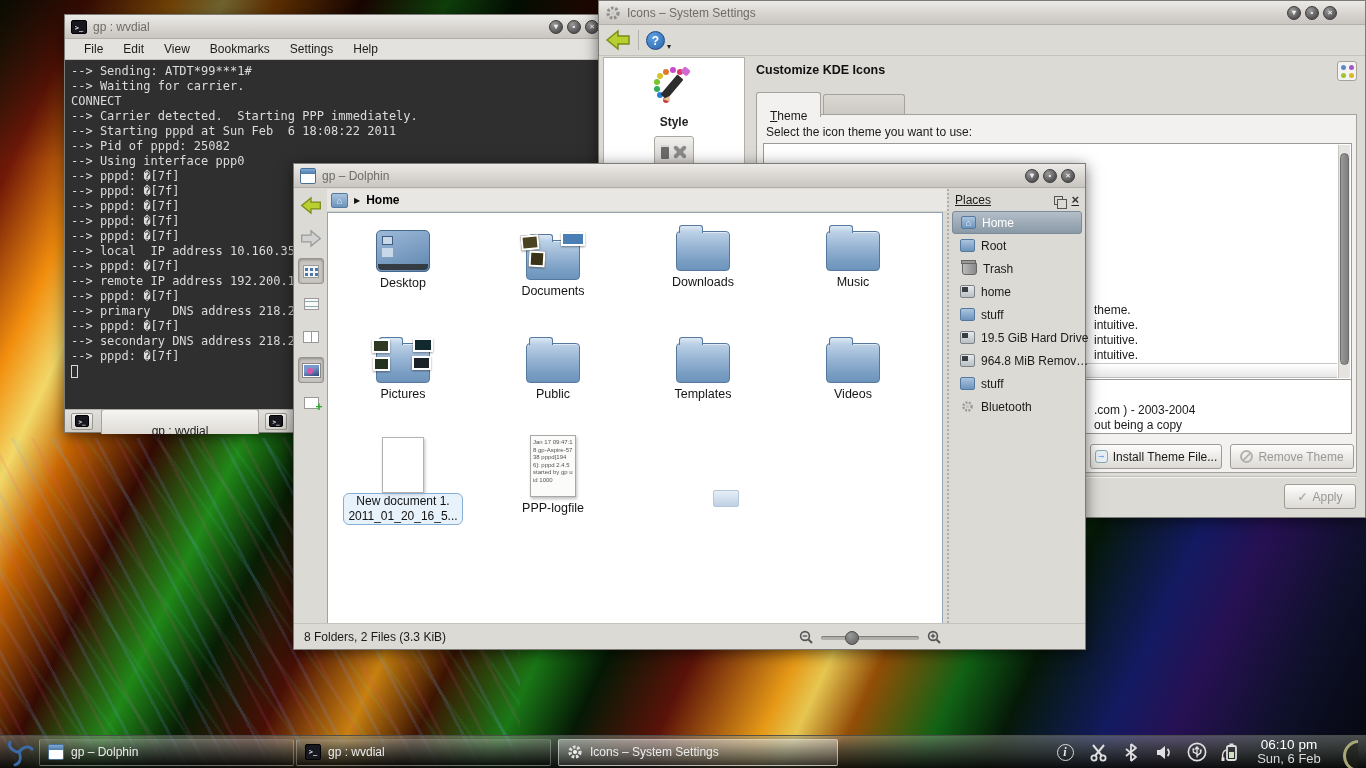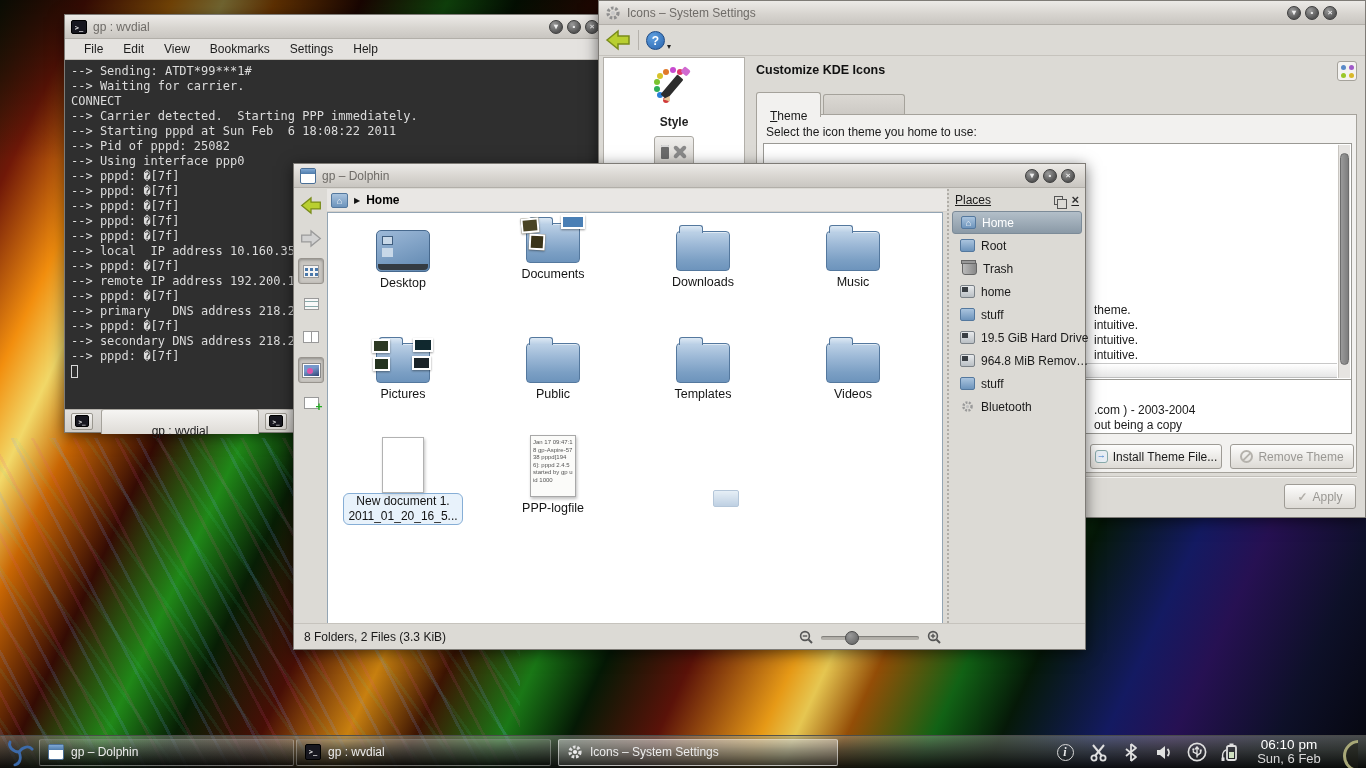--- a/index.html
+++ b/index.html
@@ -302,21 +302,21 @@
       <i style="left:3px;top:3px;background:#5a8ac8;"></i>
       <i style="left:11px;top:3px;background:#a05ac8;"></i>
       <i style="left:3px;top:11px;background:#9ac82a;"></i>
       <i style="left:11px;top:11px;background:#d8b82a;"></i>
     </div>
     <div class="tabs">
       <div class="tab active">Theme</div>
       <div class="tab inactive">Advanced</div>
     </div>
     <div class="tabframe">
-      <div class="sel-label">Select the icon theme you home to use:</div>
+      <div class="sel-label">Select the icon theme you want to use:</div>
       <div class="themelist">
         <span class="frag" style="top:159px;">theme.</span>
         <span class="frag" style="top:174px;">intuitive.</span>
         <span class="frag" style="top:189px;">intuitive.</span>
         <span class="frag" style="top:204px;">intuitive.</span>
         <div class="selband"></div>
         <div class="vscroll">
             <div class="vthumb"></div>
           </div>
       </div>
@@ -384,21 +384,21 @@
           <div class="g-split"></div>
         </div>
     </div>
 
     <div class="view">
 
       <div class="fitem" style="left:5px;top:8px;">
         <div class="desk"></div>
         <span class="flabel">Desktop</span>
       </div>
-      <div class="fitem" style="left:155px;top:0;">
+      <div class="fitem" style="left:155px;top:17px;">
         <div class="folder">
           <div class="thumb" style="left:-6px;top:-6px;width:18px;height:15px;background:#4a4423;transform:rotate(-5deg);"></div>
           <div class="thumb" style="right:-6px;top:-9px;width:24px;height:14px;background:#4a7fb5;"></div>
           <div class="thumb" style="left:2px;top:10px;width:16px;height:16px;background:#3a3318;transform:rotate(3deg);"></div>
         </div>
         <span class="flabel">Documents</span>
       </div>
       <div class="fitem" style="left:305px;top:8px;">
         <div class="folder"></div>
         <span class="flabel">Downloads</span>

